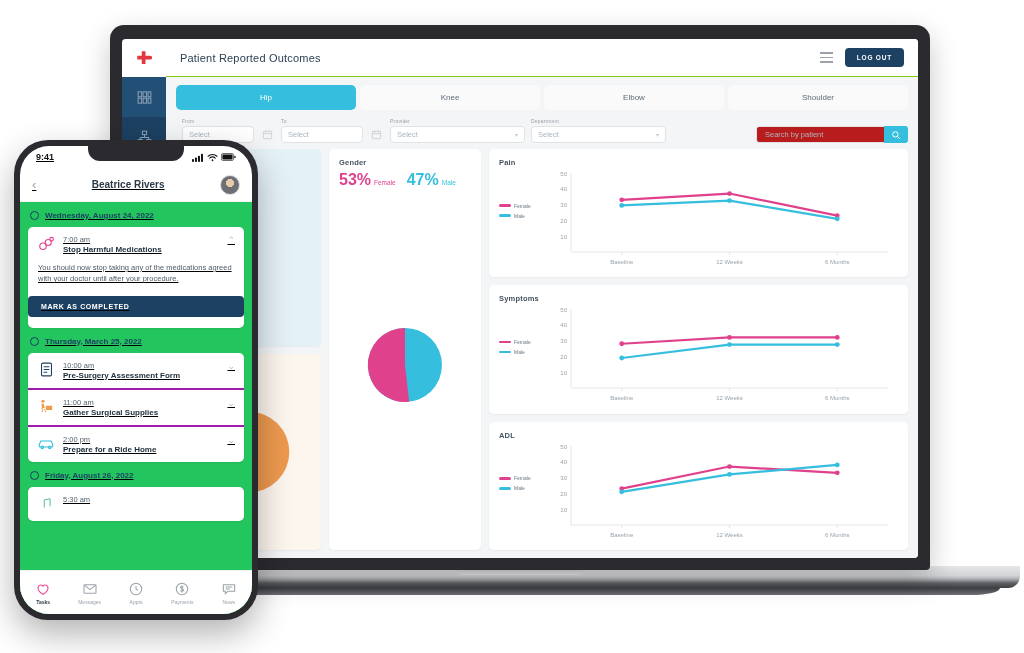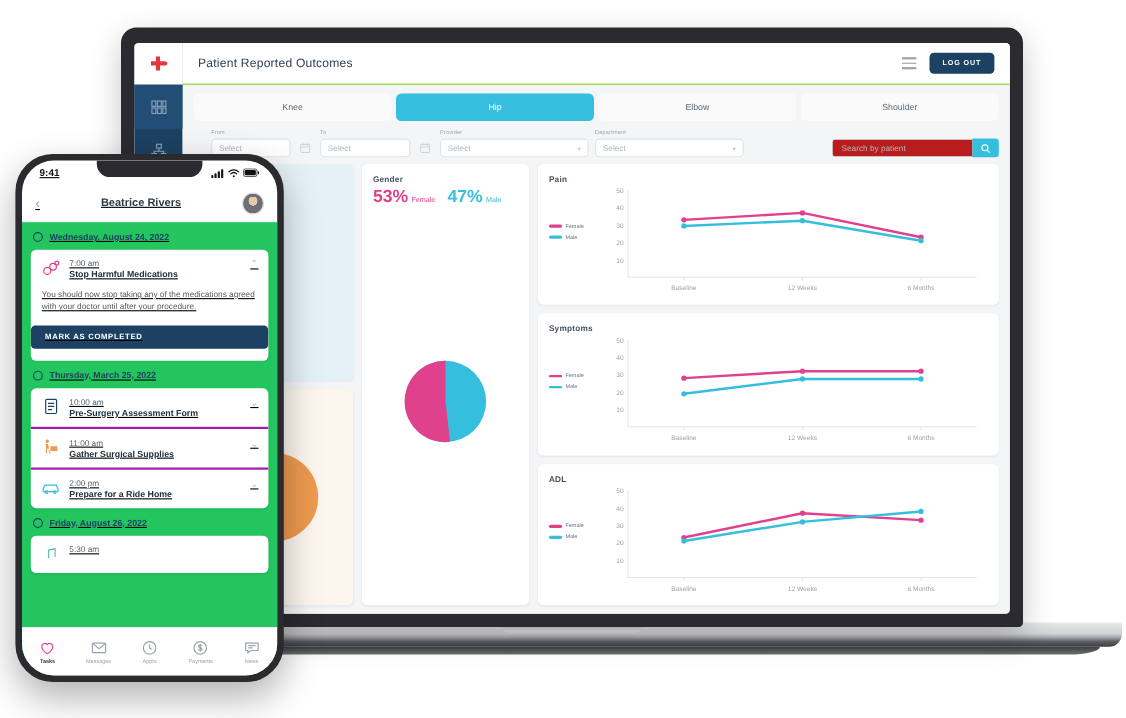--- a/index.html
+++ b/index.html
@@ -72,21 +72,21 @@
   }
 
   .tabs-wrap { padding: 8px 10px 4px 10px; }
   .tabs { display: flex; gap: 4px; }
   .tab {
     flex: 1; text-align: center; font-size: 8px; color: #5d6b78;
     padding: 8px 0; border-radius: 5px; background: #fafafa; cursor:pointer;
   }
   .tab.active { background: #35bede; color: #fff; }
 
-  .filters { display: flex; align-items: flex-end; gap: 6px; padding: 4px 10px 6px 26px; }
+  .filters { display: flex; align-items: flex-end; gap: 6px; padding: 4px 10px 6px 16px; }
   .fgroup { display: flex; flex-direction: column; }
   .flabel { font-size: 5px; color: #9aa3ab; margin-bottom: 2px; letter-spacing:.2px; }
   .finput {
     height: 17px; border: 1px solid #dfe3e6; border-radius: 4px; background: #fff;
     font-size: 7.5px; color: #aeb6bd; display: flex; align-items: center;
     padding: 0 6px; white-space: nowrap;
   }
   .cal-ico { width: 11px; height: 13px; margin: 0 2px 2px 2px; align-self: flex-end; }
   .chev { margin-left: auto; color: #c3c9ce; font-size: 6px; padding-left:6px;}
   .search-wrap { margin-left: auto; display: flex; height: 17px; }
@@ -224,22 +224,22 @@
                 <i></i>
                 <i></i>
                 <i></i>
               </div>
             <div class="logout-btn">LOG OUT</div>
           </div>
         </div>
 
         <div class="tabs-wrap">
           <div class="tabs">
+            <div class="tab active">Hip</div>
             <div class="tab">Knee</div>
-            <div class="tab active">Hip</div>
             <div class="tab">Elbow</div>
             <div class="tab">Shoulder</div>
           </div>
         </div>
 
         <div class="filters">
           <div class="fgroup" style="width:72px">
             <div class="flabel">From</div>
             <div class="finput">Select</div>
           </div>

